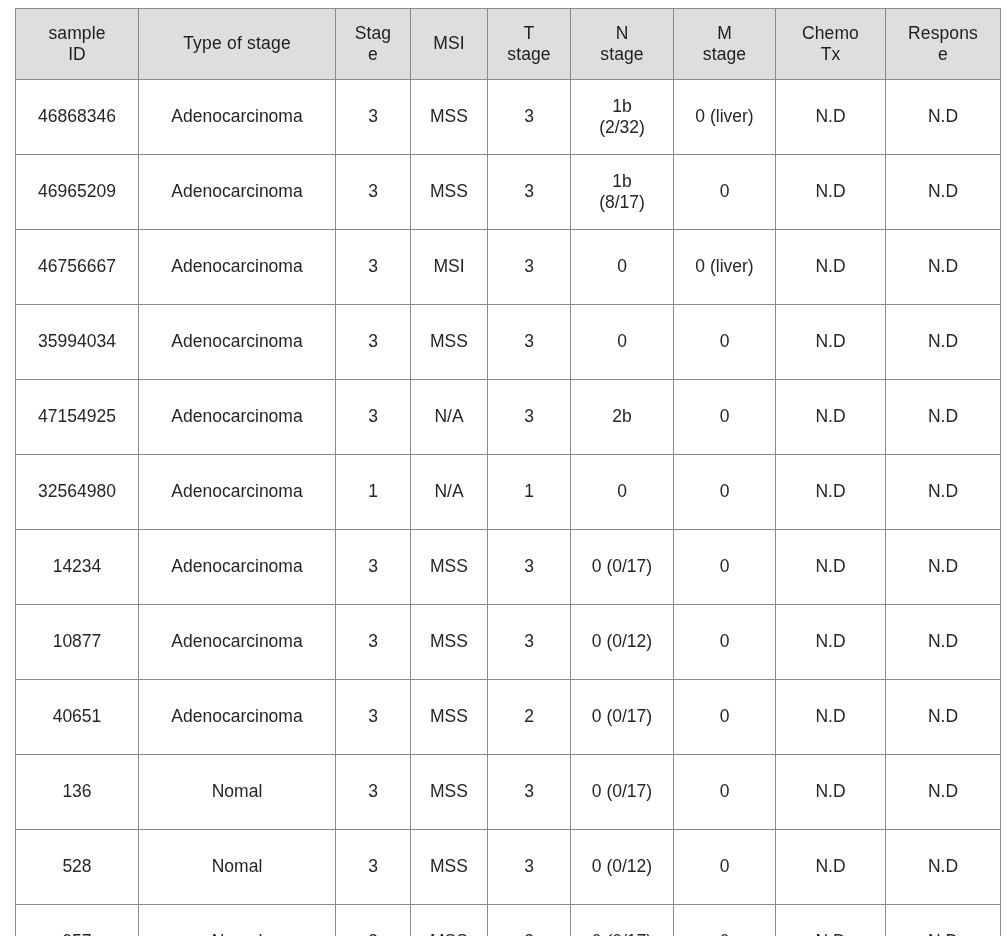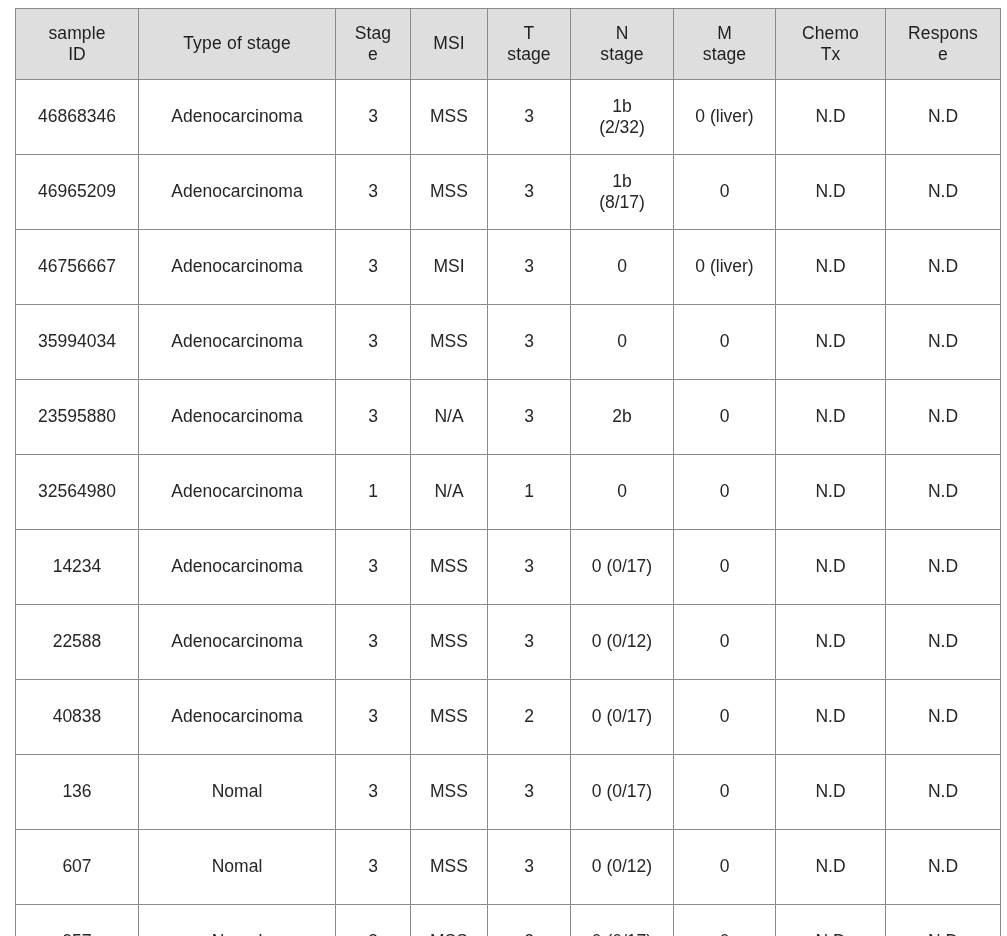--- a/index.html
+++ b/index.html
@@ -242,21 +242,21 @@
           </td>
           <td>
             <span class="cell-main">N.D</span>
           </td>
           <td>
             <span class="cell-main">N.D</span>
           </td>
         </tr>
         <tr>
           <td>
-            <span class="cell-main">23595880</span>
+            <span class="cell-main">47154925</span>
           </td>
           <td>
             <span class="cell-main">Adenocarcinoma</span>
           </td>
           <td>
             <span class="cell-main">3</span>
           </td>
           <td>
             <span class="cell-main">N/A</span>
           </td>
@@ -329,21 +329,21 @@
           </td>
           <td>
             <span class="cell-main">N.D</span>
           </td>
           <td>
             <span class="cell-main">N.D</span>
           </td>
         </tr>
         <tr>
           <td>
-            <span class="cell-main">22588</span>
+            <span class="cell-main">10877</span>
           </td>
           <td>
             <span class="cell-main">Adenocarcinoma</span>
           </td>
           <td>
             <span class="cell-main">3</span>
           </td>
           <td>
             <span class="cell-main">MSS</span>
           </td>
@@ -358,21 +358,21 @@
           </td>
           <td>
             <span class="cell-main">N.D</span>
           </td>
           <td>
             <span class="cell-main">N.D</span>
           </td>
         </tr>
         <tr>
           <td>
-            <span class="cell-main">40838</span>
+            <span class="cell-main">40651</span>
           </td>
           <td>
             <span class="cell-main">Adenocarcinoma</span>
           </td>
           <td>
             <span class="cell-main">3</span>
           </td>
           <td>
             <span class="cell-main">MSS</span>
           </td>
@@ -416,21 +416,21 @@
           </td>
           <td>
             <span class="cell-main">N.D</span>
           </td>
           <td>
             <span class="cell-main">N.D</span>
           </td>
         </tr>
         <tr>
           <td>
-            <span class="cell-main">607</span>
+            <span class="cell-main">528</span>
           </td>
           <td>
             <span class="cell-main">Nomal</span>
           </td>
           <td>
             <span class="cell-main">3</span>
           </td>
           <td>
             <span class="cell-main">MSS</span>
           </td>

